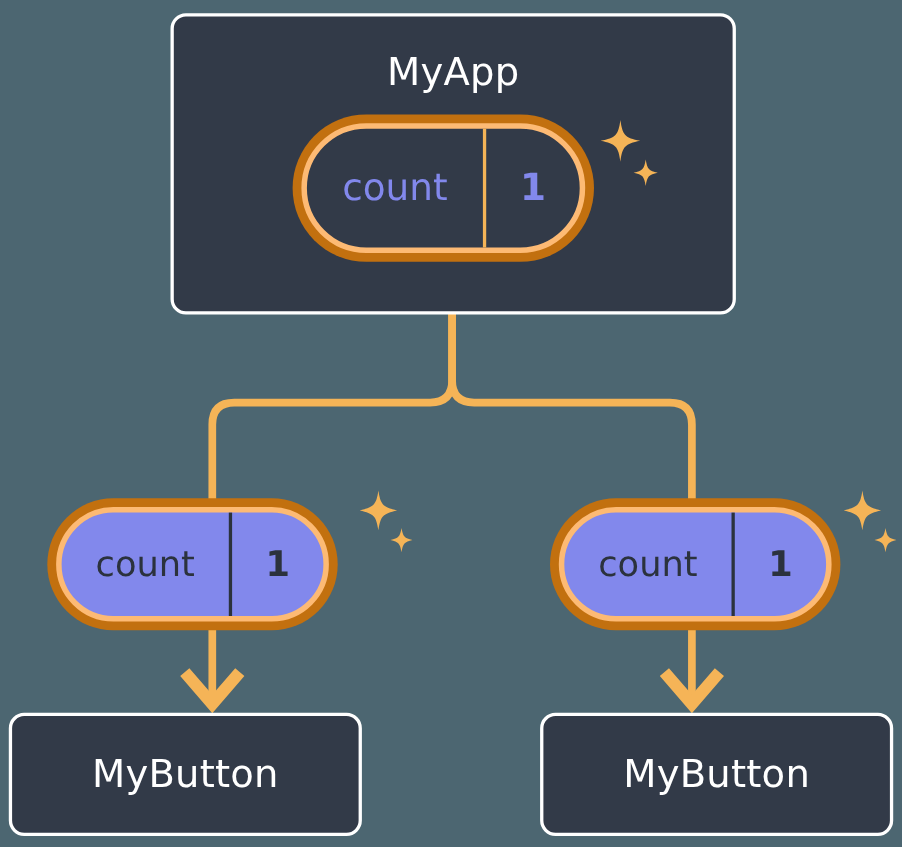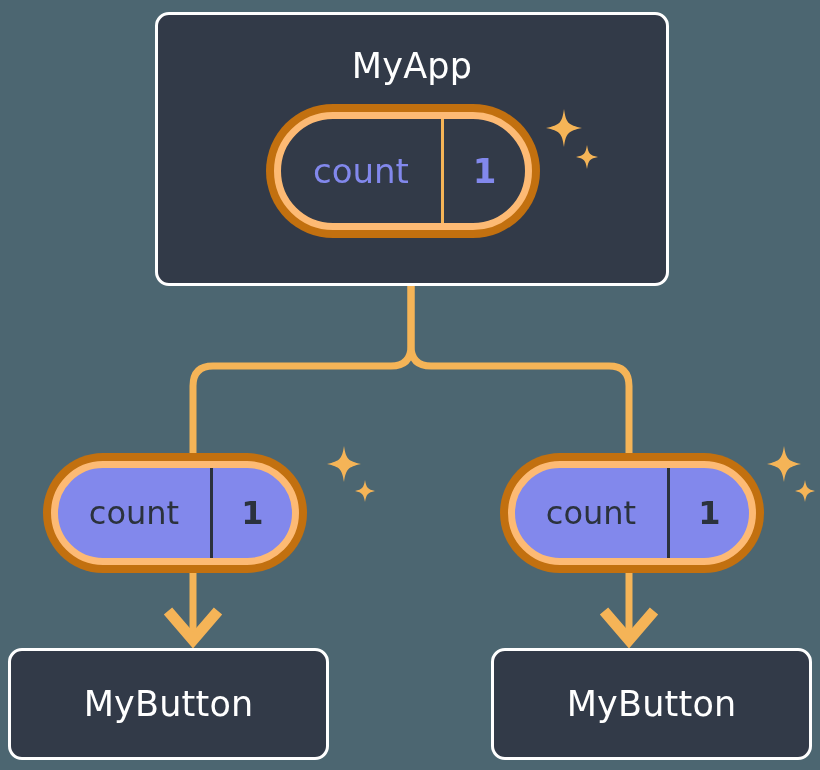--- a/index.html
+++ b/index.html
@@ -83,21 +83,21 @@
     z-index: 3;
   }
 
   .pill {
     position: relative;
     box-sizing: border-box;
     display: flex;
     align-items: stretch;
     border-radius: 999px;
     
-    border: 7px solid #fdba74;
+    border: 5px solid #fdba74;
     box-shadow: 0 0 0 8px #c2700f;
   }
 
   .pill-name,
   .pill-value {
     display: flex;
     align-items: center;
     justify-content: center;
     line-height: 1;
     white-space: nowrap;

